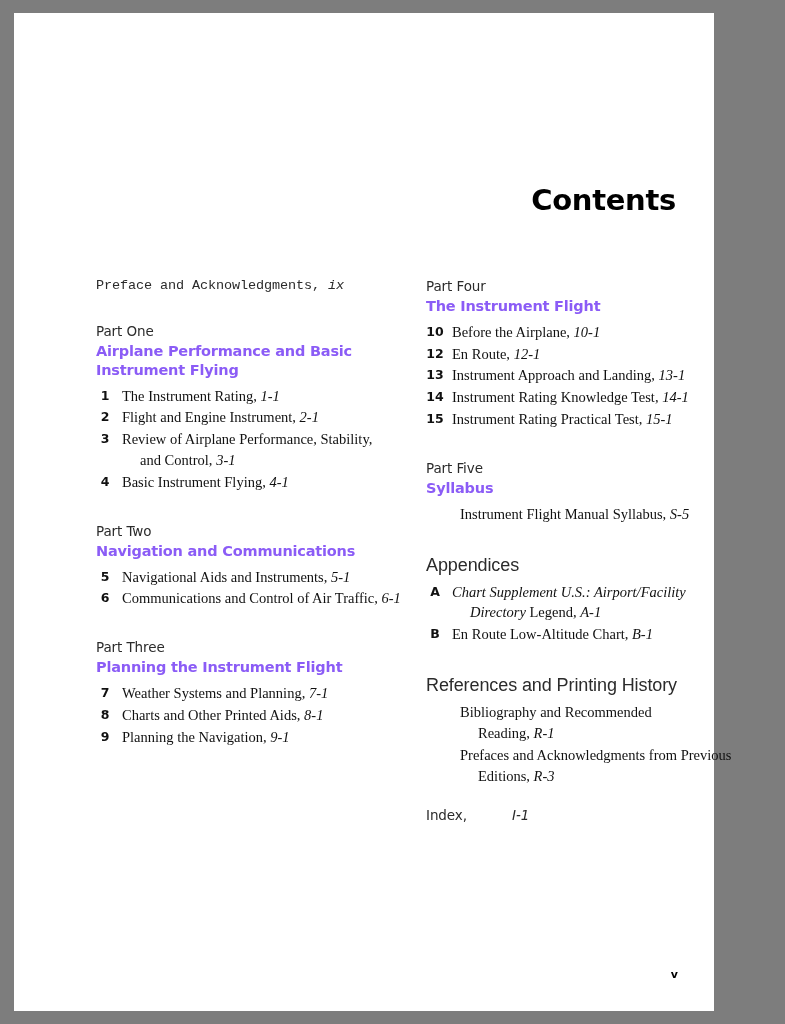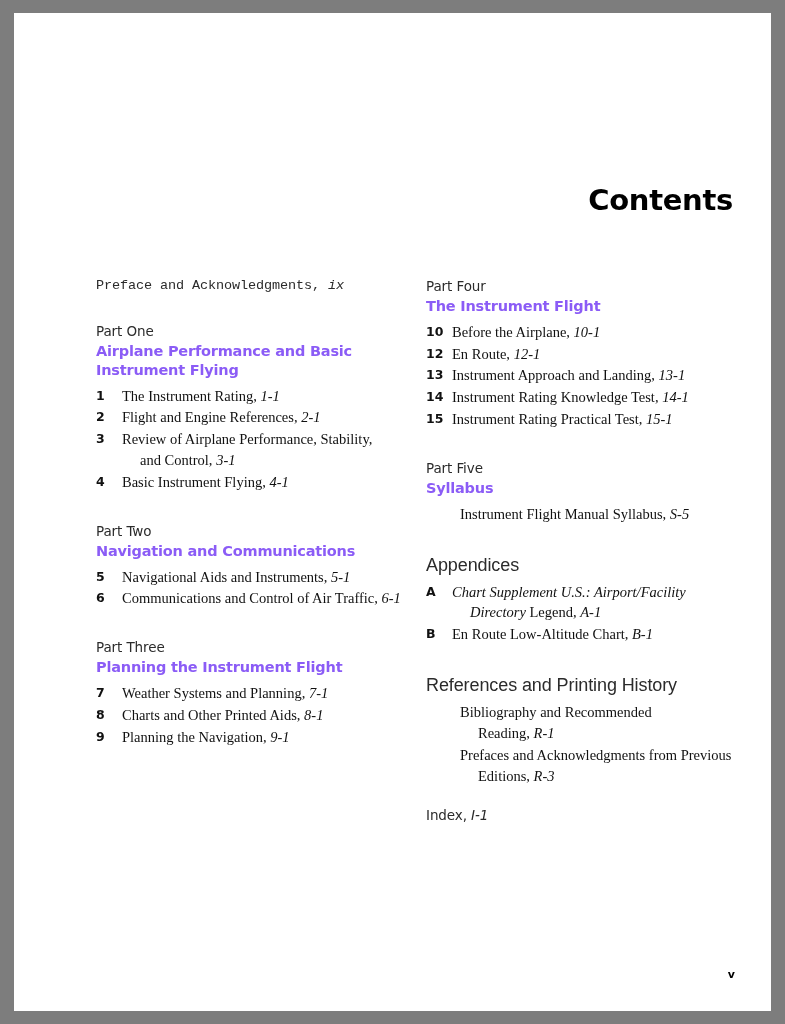--- a/index.html
+++ b/index.html
@@ -10,21 +10,21 @@
   body {
     width: 785px;
     height: 1024px;
     overflow: hidden;
     font-family: "Liberation Sans", sans-serif;
   }
   .page {
     position: absolute;
     left: 14px;
     top: 13px;
-    width: 757px;
+    width: 700px;
     height: 998px;
     background: #ffffff;
     box-sizing: border-box;
   }
   .page-title {
     position: absolute;
     right: 38px;
     top: 170px;
     font-family: "DejaVu Sans", sans-serif;
     font-weight: bold;
@@ -82,21 +82,21 @@
     flex-direction: row;
     font-family: "Liberation Serif", serif;
     font-size: 14.5px;
     color: #111;
     line-height: 1.44;
     margin-bottom: 1px;
   }
   .entry .num {
     width: 26px;
     min-width: 26px;
-    text-align: left;
+    text-align: center;
     font-family: "DejaVu Sans", sans-serif;
     font-weight: bold;
     font-size: 12.5px;
     padding-right: 8px;
     padding-top: 1px;
     box-sizing: border-box;
   }
   .entry .txt {
     flex: 1;
     text-indent: 0;
@@ -122,21 +122,21 @@
   .block {
     margin-bottom: 20px;
   }
   .index-line {
     font-family: "DejaVu Sans", sans-serif;
     font-size: 13.5px;
     color: #2b2b2b;
     letter-spacing: -0.1px;
     margin-top: 4px;
   }
-  .index-line i { font-style: italic; }
+  .index-line i { font-style: italic; margin-left: 41px; }
   .folio {
     position: absolute;
     right: 36px;
     bottom: 30px;
     font-family: "DejaVu Sans", sans-serif;
     font-size: 11px;
     font-weight: bold;
     color: #000;
   }
   .spacer-sm { height: 10px; }
@@ -159,21 +159,21 @@
       <div class="part">
         <div class="part-label">Part One</div>
         <div class="part-title">Airplane Performance and Basic Instrument Flying</div>
         <div class="entries">
           <div class="entry">
             <span class="num">1</span>
             <span class="txt"><span>The Instrument Rating, </span><i>1-1</i></span>
           </div>
           <div class="entry">
             <span class="num">2</span>
-            <span class="txt"><span>Flight and Engine References, </span><i>2-1</i></span>
+            <span class="txt"><span>Flight and Engine Instrument, </span><i>2-1</i></span>
           </div>
           <div class="entry">
             <span class="num">3</span>
             <span class="txt"><span>Review of Airplane Performance, Stability,</span><span class="cont"><span>and Control, </span><i>3-1</i></span></span>
           </div>
           <div class="entry">
             <span class="num">4</span>
             <span class="txt"><span>Basic Instrument Flying, </span><i>4-1</i></span>
           </div>
         </div>

